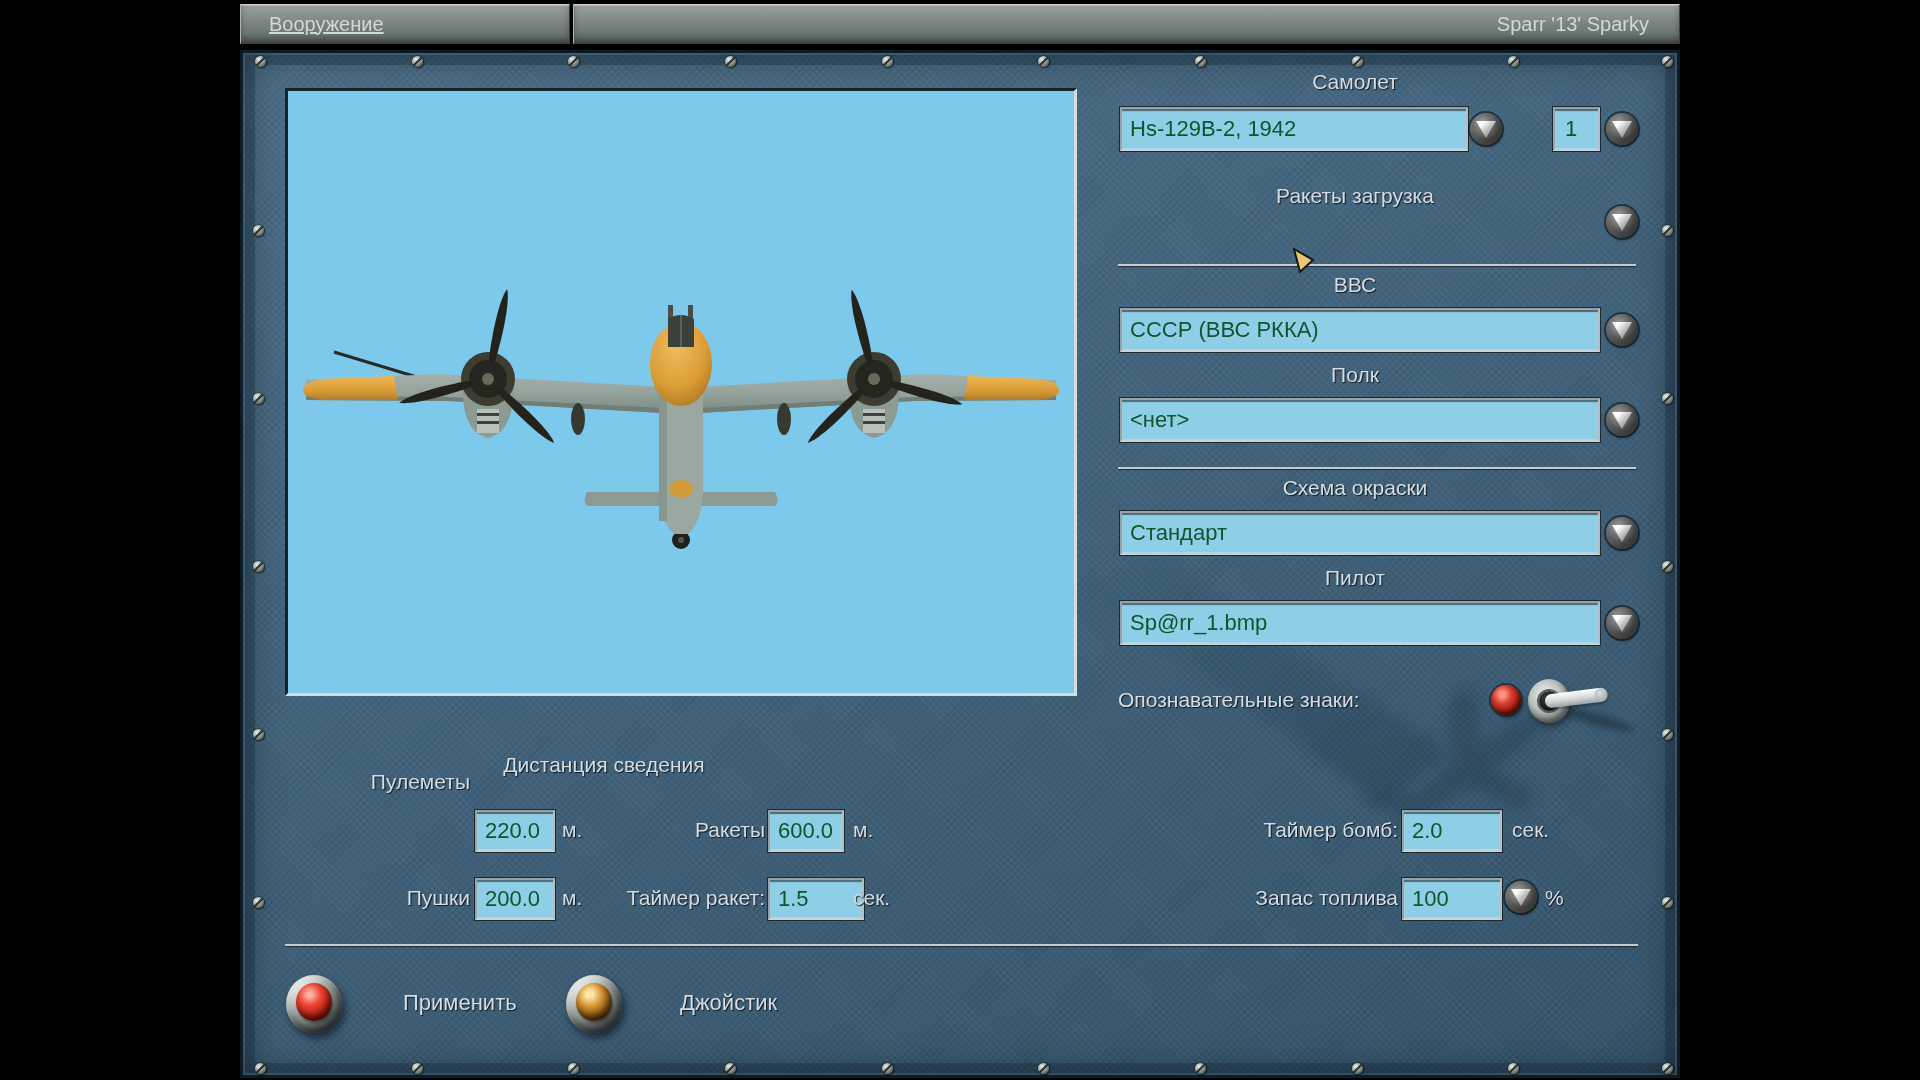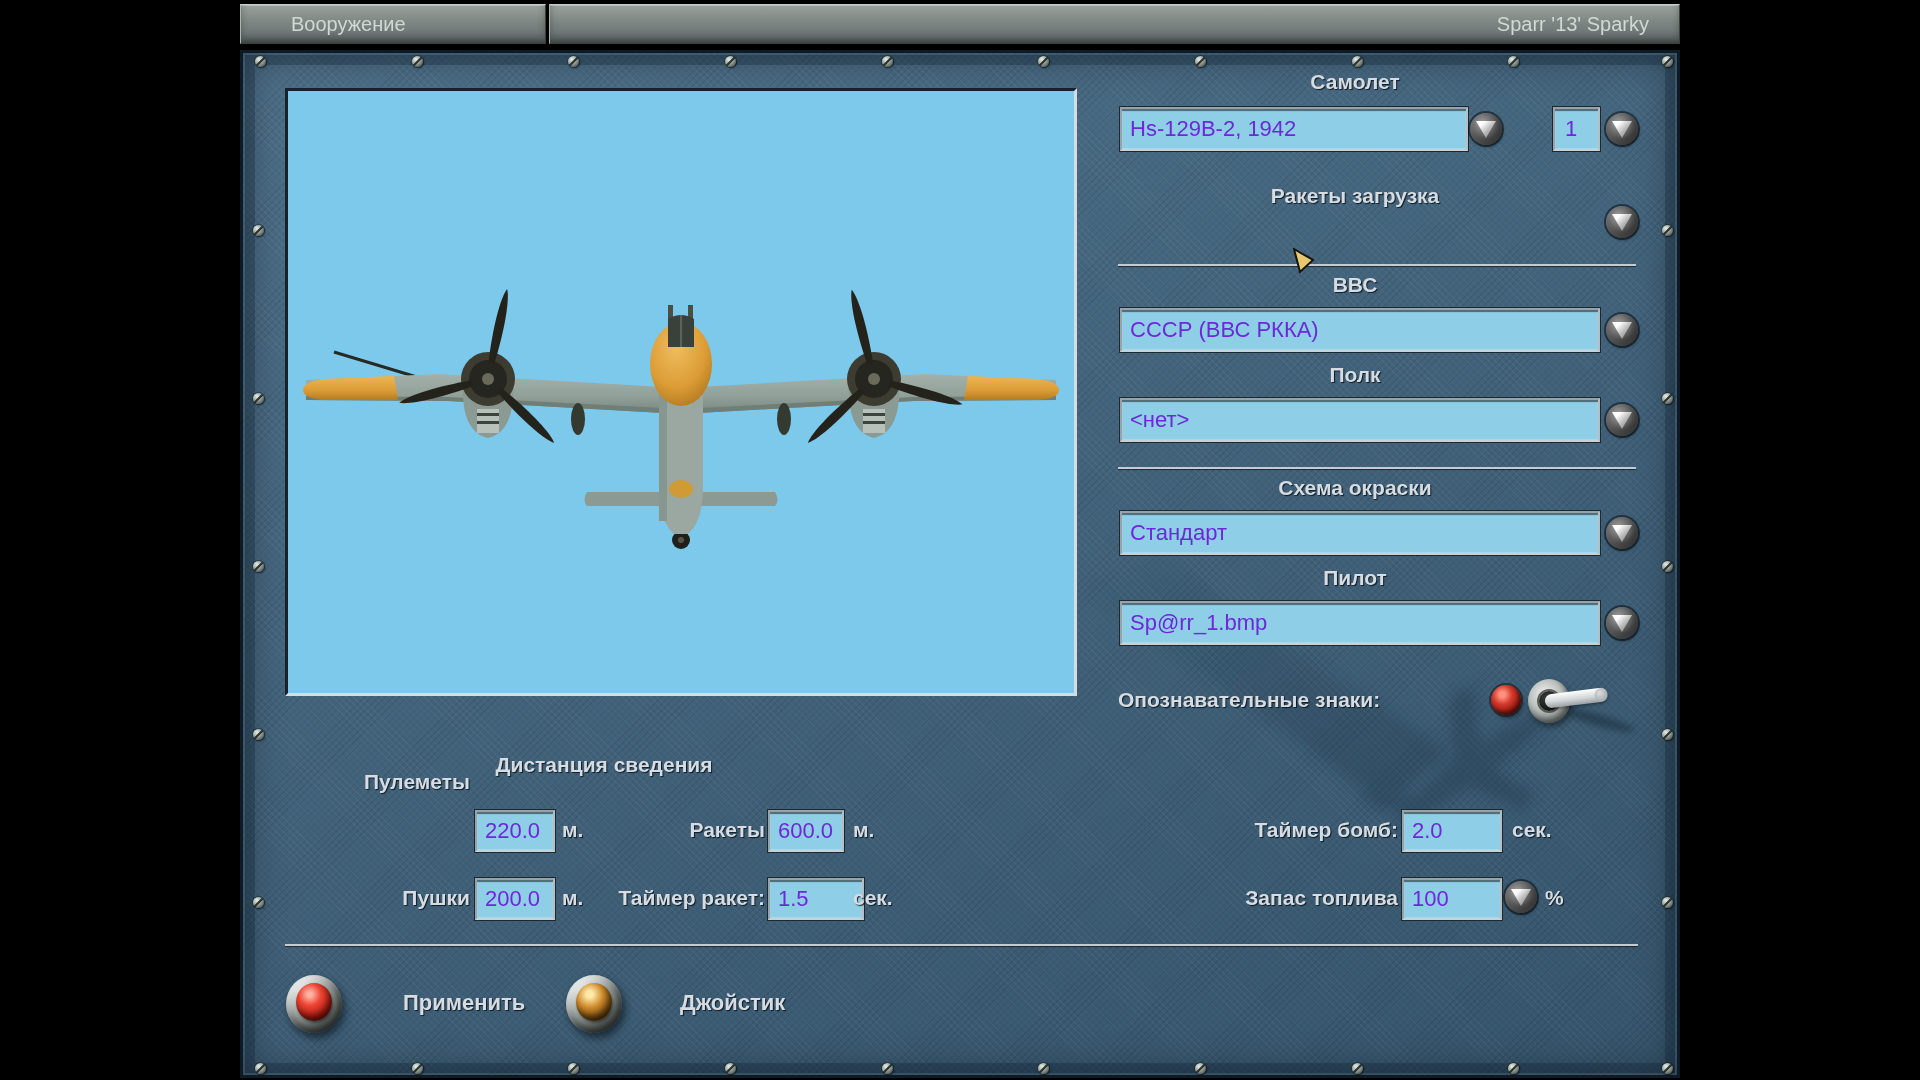--- a/index.html
+++ b/index.html
@@ -6,21 +6,21 @@
   .stage{position:relative;width:1920px;height:1080px;background:#000;overflow:hidden;
          font-family:"Liberation Sans",sans-serif;}
 
   
   .tabbar{position:absolute;left:240px;top:4px;width:1440px;height:40px;display:flex;gap:3px;}
   .tab{box-sizing:border-box;height:40px;display:flex;align-items:center;
        background:linear-gradient(#9aa29e,#7d8682 45%,#667070 88%,#525b59);
        border:1px solid #39403d;border-top-color:#c6ccc8;border-left-color:#aeb4b0;
        box-shadow:inset 0 -5px 7px rgba(0,0,0,.28),inset 0 1px 0 rgba(255,255,255,.35);
        color:#d2d8d3;font-size:20px;white-space:nowrap;}
-  .tab.t1{width:306px;padding-left:50px;}
+  .tab.t1{width:330px;padding-left:28px;text-decoration:underline;}
   .tab.t2{flex:1;justify-content:flex-end;padding-right:30px;}
 
   
   .panel{position:absolute;left:240px;top:50px;width:1440px;height:1028px;box-sizing:border-box;
          background-color:#3e637e;
          background-image:
            linear-gradient(160deg,rgba(255,255,255,.07),rgba(0,0,0,.14)),
            repeating-linear-gradient(45deg,rgba(255,255,255,.05) 0 1px,transparent 1px 5px),
            repeating-linear-gradient(-45deg,rgba(0,0,0,.09) 0 1px,transparent 1px 5px);
          border:3px solid #0d1b27;
@@ -34,29 +34,29 @@
          box-shadow:1px 1px 2px rgba(0,0,0,.55),0 0 0 1px rgba(20,30,25,.4);}
 
   
   .preview{position:absolute;left:285px;top:88px;width:792px;height:608px;box-sizing:border-box;
            background:#7dc9ec;border:3px solid;
            border-color:#16222c #d6dcdf #d6dcdf #16222c;}
   .preview svg{display:block;}
 
   
   .lbl{position:absolute;font-size:21px;color:#d6dce1;white-space:nowrap;
-       text-shadow:1px 1px 1px rgba(6,16,24,.85);font-weight:bold;}
+       text-shadow:1px 1px 1px rgba(6,16,24,.85);}
   .lbl.c{transform:translateX(-50%);}
   .lbl.r{transform:translateX(-100%);}
 
   
   .combo{position:absolute;height:44px;box-sizing:border-box;background:#8ecfe7;
          border:2px solid #97a3a9;border-bottom-color:#c9d1d5;border-right-color:#b4bec3;
          box-shadow:0 0 0 1px #1b2933,inset 0 2px 1px rgba(0,0,0,.5),inset 0 0 0 1px rgba(255,255,255,.22);
-         font-size:22px;color:#6d28d9;line-height:39px;padding-left:8px;
+         font-size:22px;color:#14532d;line-height:39px;padding-left:8px;
          white-space:nowrap;overflow:hidden;}
   .fld{height:42px;line-height:37px;}
 
   
   .arrowbtn{position:absolute;width:32px;height:32px;border-radius:50%;
             background:radial-gradient(circle at 38% 32%,#a0a0a0,#5e5e5e 42%,#181818 80%);
             box-shadow:0 0 0 2px rgba(8,14,18,.55),inset 0 -3px 4px rgba(255,255,255,.14),1px 2px 3px rgba(0,0,0,.45);}
   .arrowbtn .tri{position:absolute;left:6px;top:8px;width:20px;height:17px;
             background:linear-gradient(135deg,#fdfdfd 25%,#bdbdbd 55%,#6d6d6d);
             clip-path:polygon(0 0,100% 0,50% 100%);

